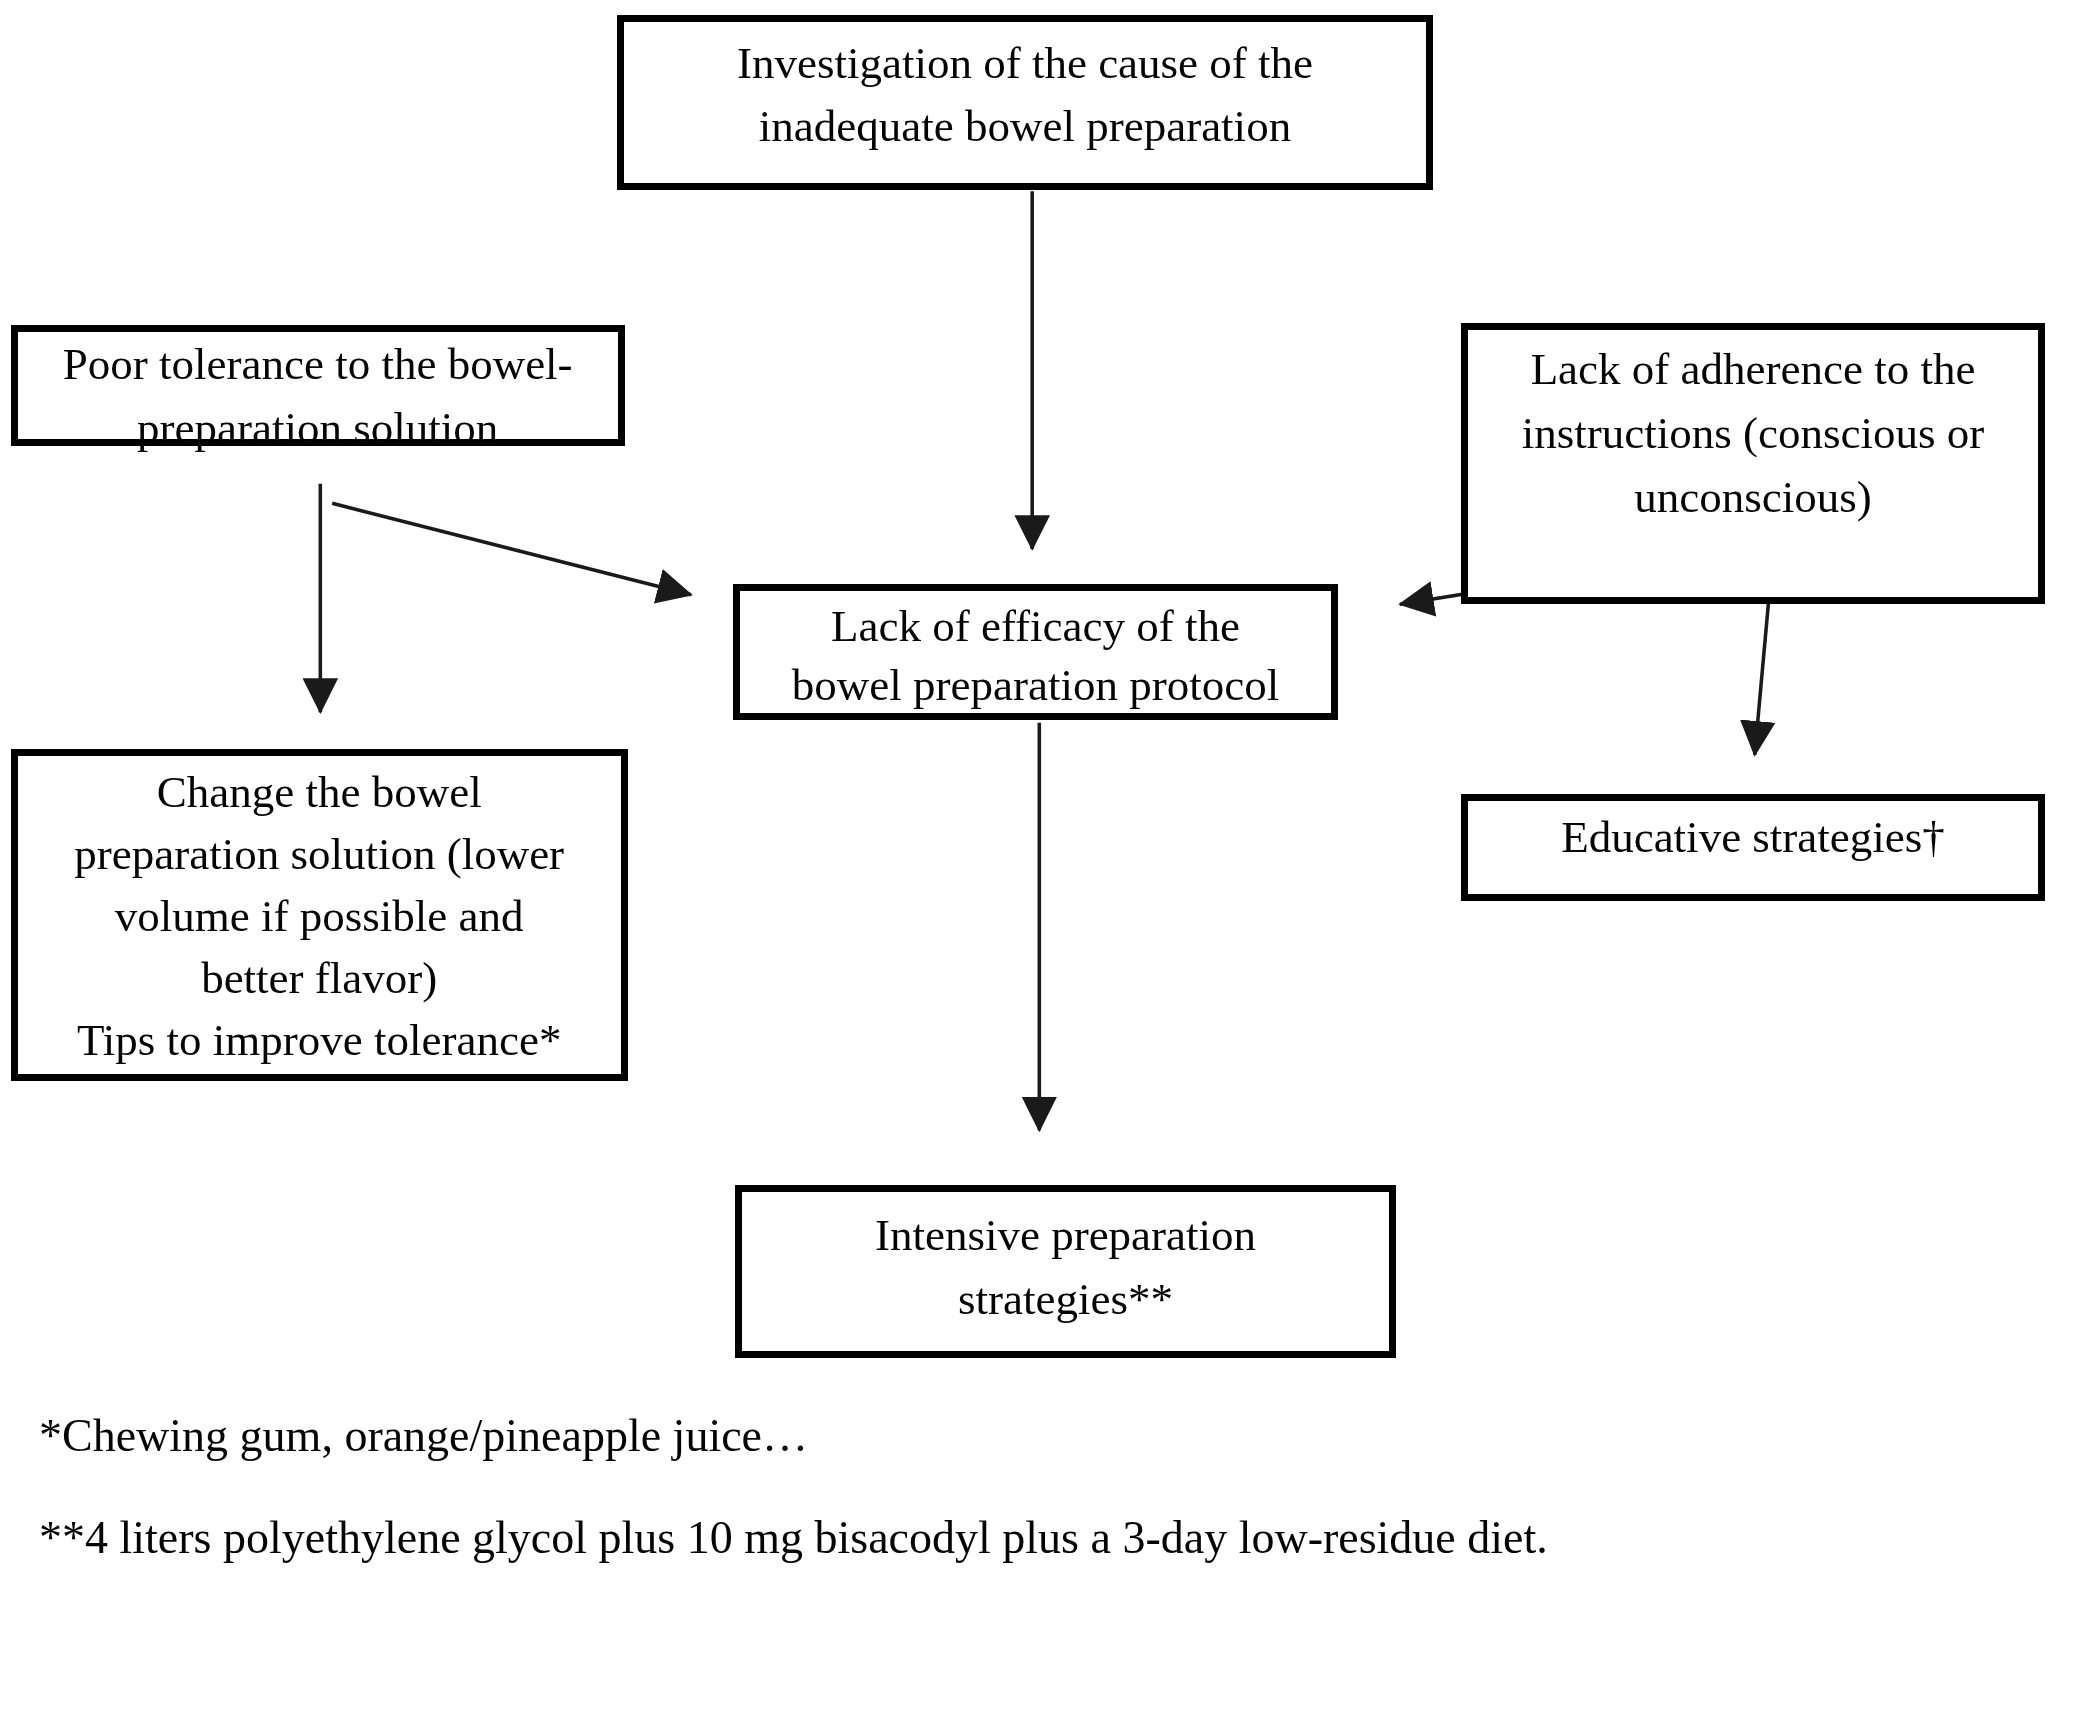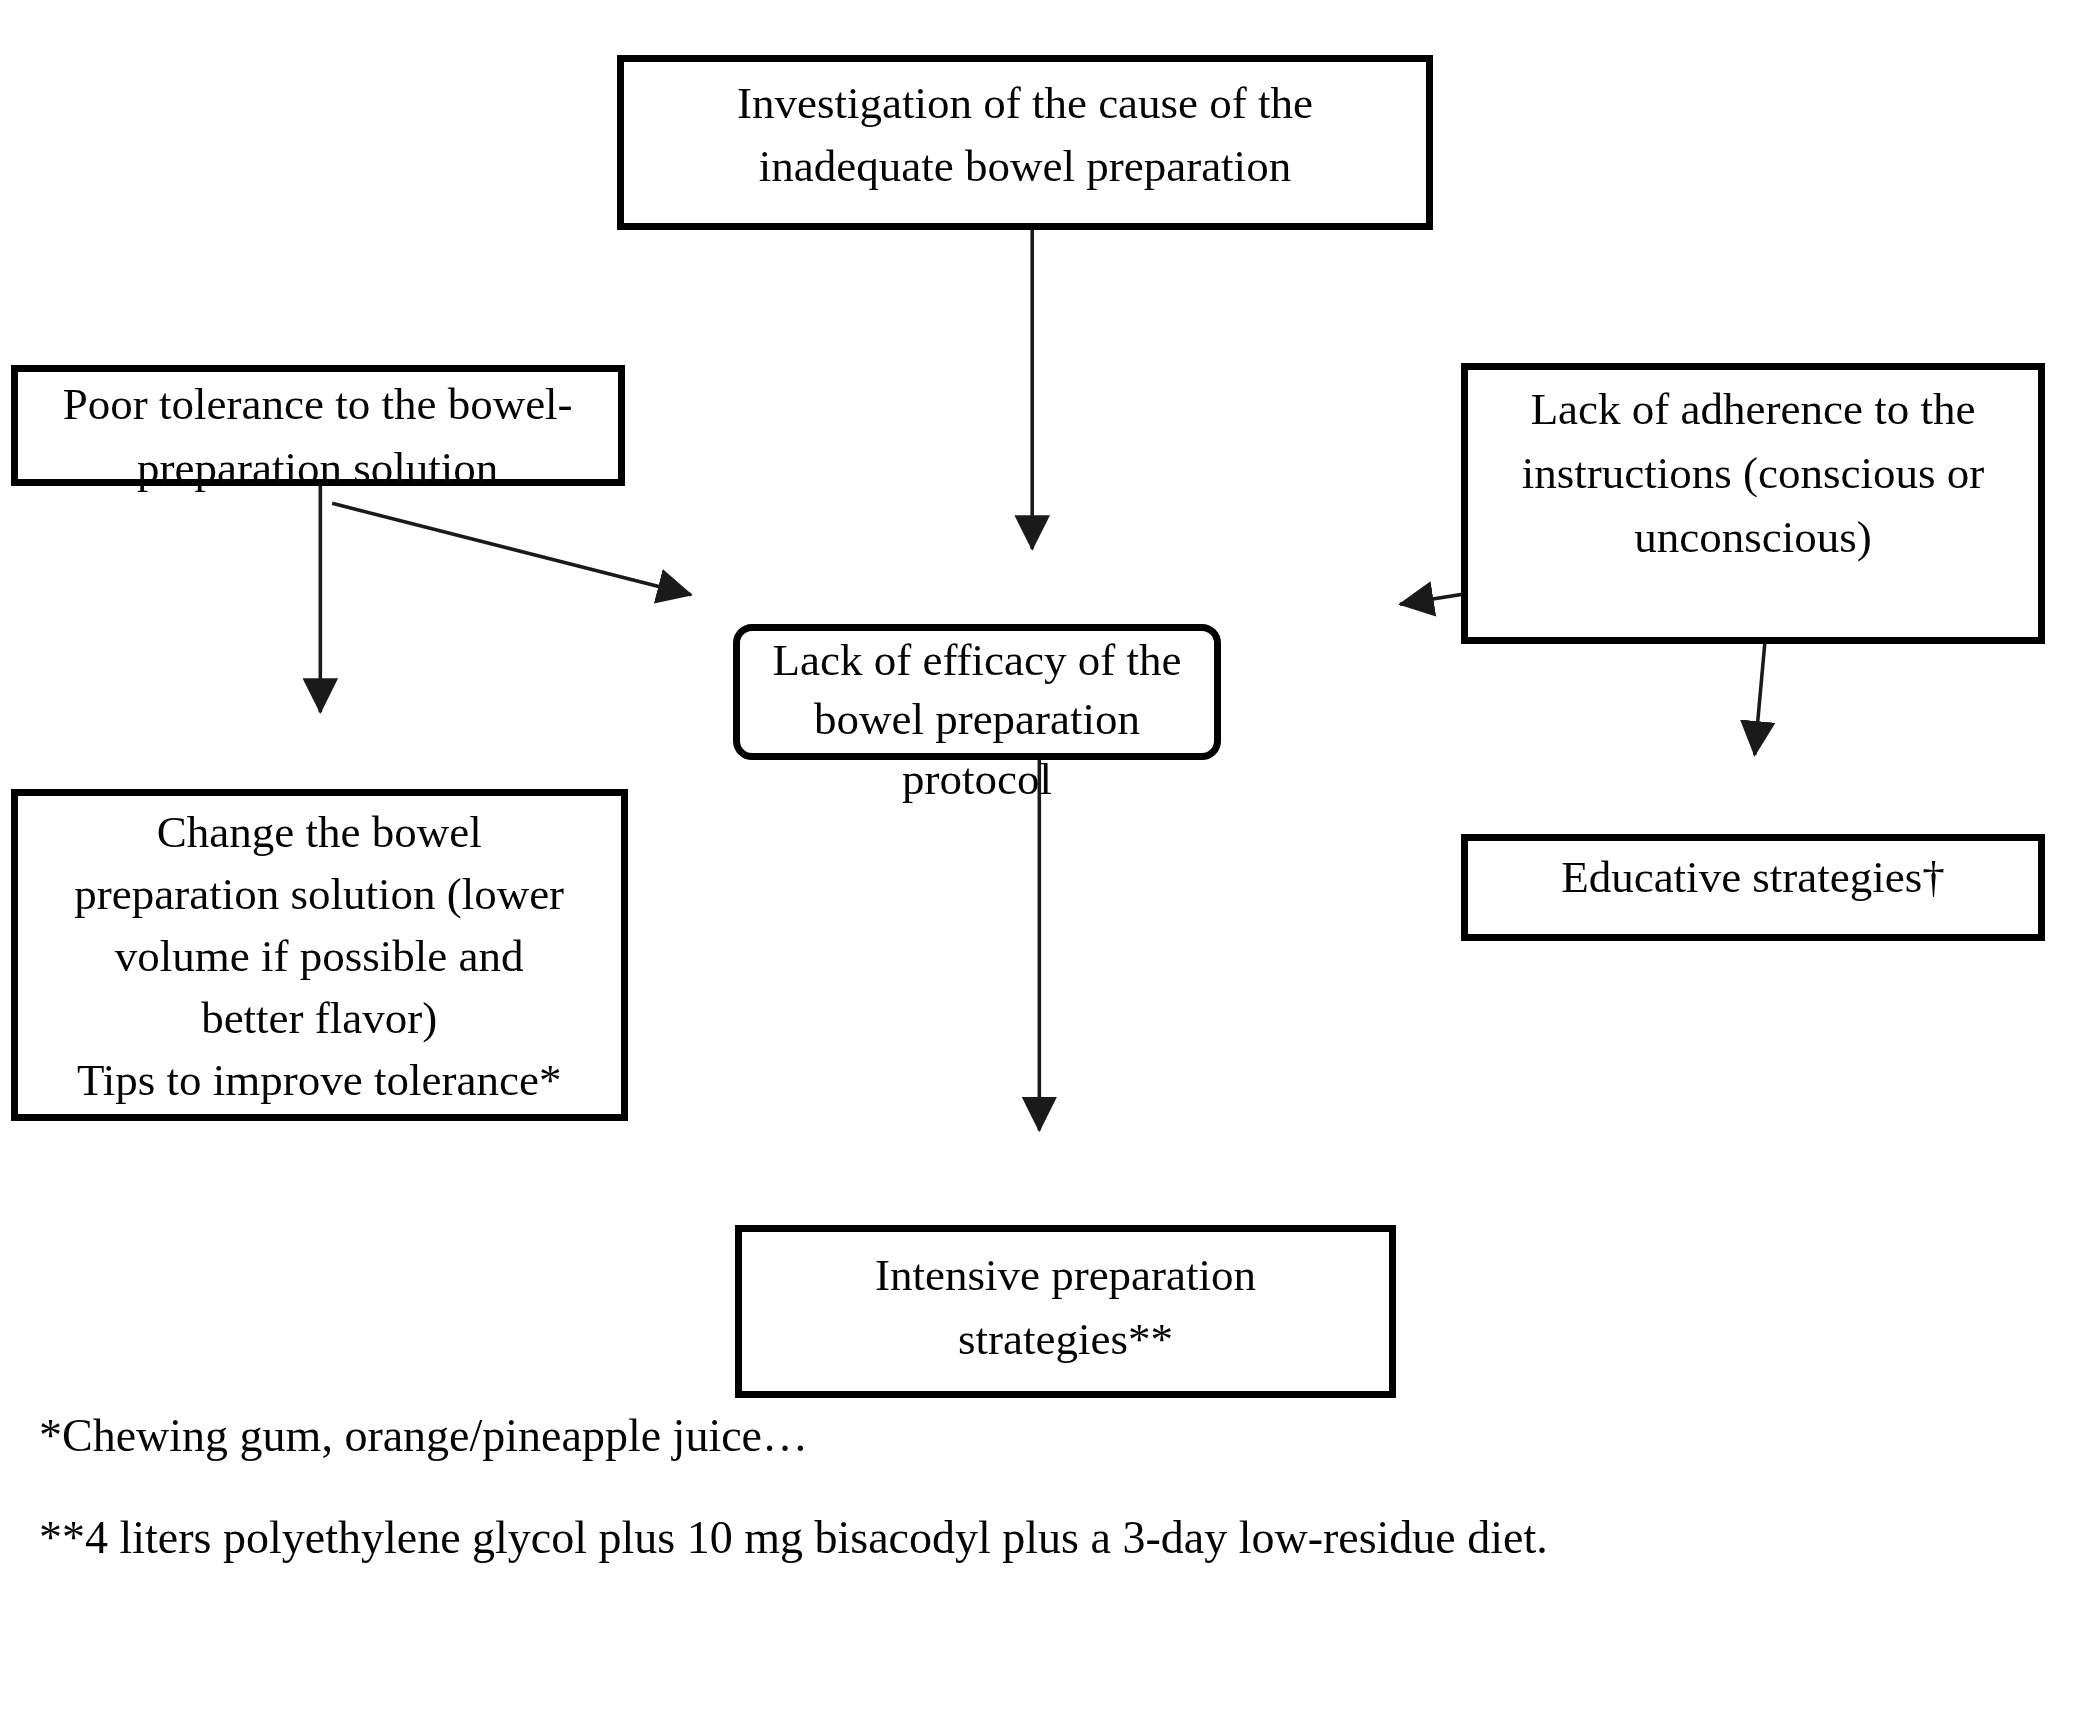--- a/index.html
+++ b/index.html
@@ -16,32 +16,31 @@
     position: absolute;
     left: 0; top: 0;
     width: 2097px; height: 1731px;
   }
   .fbox {
     position: absolute;
     box-sizing: border-box;
     border: 7.1px solid #000000;
     background: #ffffff;
     text-align: center;
-    margin-top: 40px;
   }
   .box-text {
     white-space: pre-line;
     font-size: 45px;
     line-height: 1.42;
     color: #050505;
   }
   #b-investigation { left: 617px; top: 15px;   width: 816px; height: 175px; padding-top: 9.5px; }
   #b-poor          { left: 10.7px;   top: 325px;  width: 614px; height: 121px; padding-top: 1px; }
   #b-adherence     { left: 1461px; top: 323px;  width: 584px;  height: 281px; padding-top: 8.3px; }
-  #b-efficacy      { left: 733px; top: 584px;  width: 488px; height: 136px; padding-top: 0; border-radius: 19px; }
+  #b-efficacy      { left: 733px; top: 584px;  width: 605px; height: 136px; padding-top: 6px; }
   #b-efficacy .box-text { line-height: 1.32; }
   #b-change        { left: 10.7px;   top: 749px; width: 617px; height: 332px; padding-top: 4.7px; }
   #b-change .box-text { line-height: 1.38; font-family: Liberation Serif, serif; }
   #b-educative     { left: 1461px; top: 794px; width: 584px;  height: 107px; padding-top: 4.7px; }
   #b-intensive     { left: 735px; top: 1185px; width: 661px; height: 173px; padding-top: 12px; }
 
   .footnotes {
     position: absolute;
     left: 39px; top: 1407px;
     width: 1750px;

